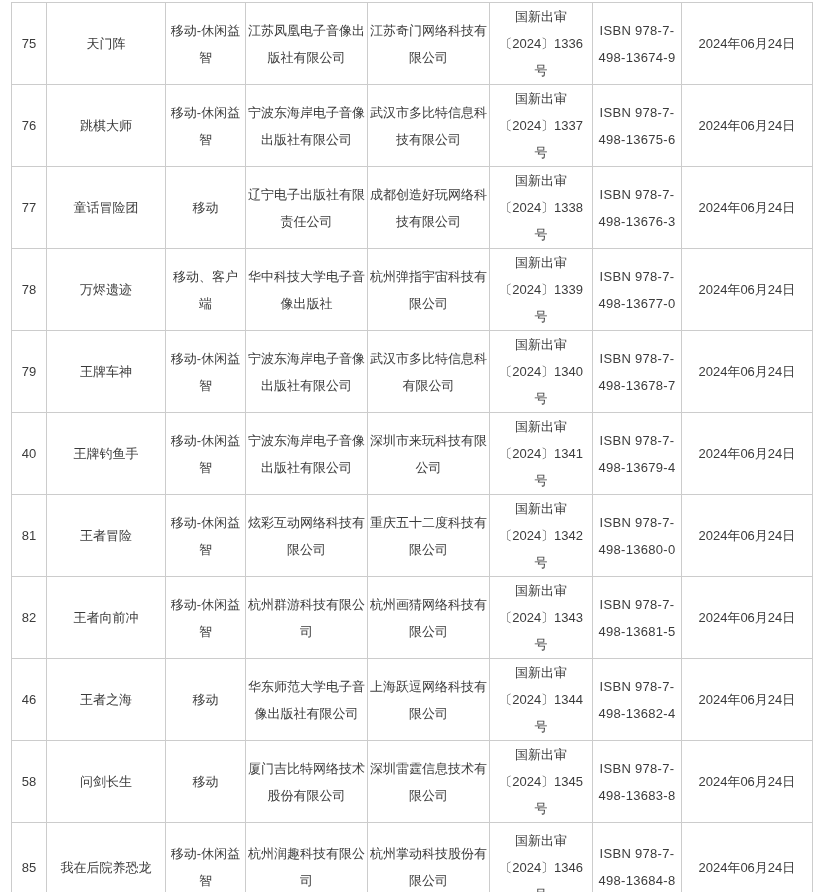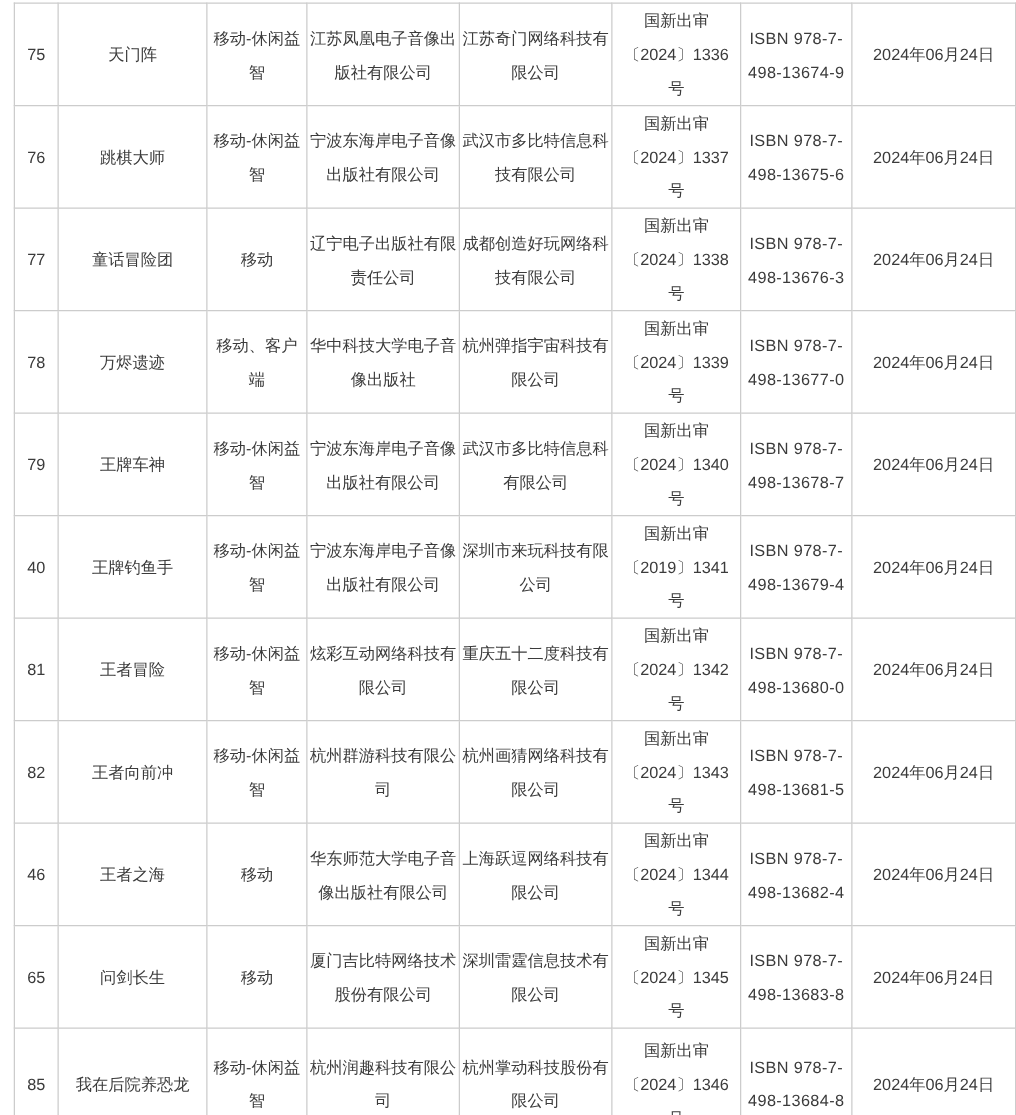--- a/index.html
+++ b/index.html
@@ -173,21 +173,21 @@
         <td class="col-publisher">
           <div class="cell-line">宁波东海岸电子音像</div>
           <div class="cell-line">出版社有限公司</div>
         </td>
         <td class="col-operator">
           <div class="cell-line">深圳市来玩科技有限</div>
           <div class="cell-line">公司</div>
         </td>
         <td class="col-approval">
           <div class="cell-line">国新出审</div>
-          <div class="cell-line">〔2019〕1341</div>
+          <div class="cell-line">〔2024〕1341</div>
           <div class="cell-line">号</div>
         </td>
         <td class="col-isbn">
           <div class="cell-line">ISBN 978-7-</div>
           <div class="cell-line">498-13679-4</div>
         </td>
         <td class="col-date">2024年06月24日</td>
       </tr>
       <tr class="row-mid">
         <td class="col-no">81</td>
@@ -252,21 +252,21 @@
           <div class="cell-line">〔2024〕1344</div>
           <div class="cell-line">号</div>
         </td>
         <td class="col-isbn">
           <div class="cell-line">ISBN 978-7-</div>
           <div class="cell-line">498-13682-4</div>
         </td>
         <td class="col-date">2024年06月24日</td>
       </tr>
       <tr class="row-mid">
-        <td class="col-no">65</td>
+        <td class="col-no">58</td>
         <td class="col-name">问剑长生</td>
         <td class="col-platform">移动</td>
         <td class="col-publisher">
           <div class="cell-line">厦门吉比特网络技术</div>
           <div class="cell-line">股份有限公司</div>
         </td>
         <td class="col-operator">
           <div class="cell-line">深圳雷霆信息技术有</div>
           <div class="cell-line">限公司</div>
         </td>

